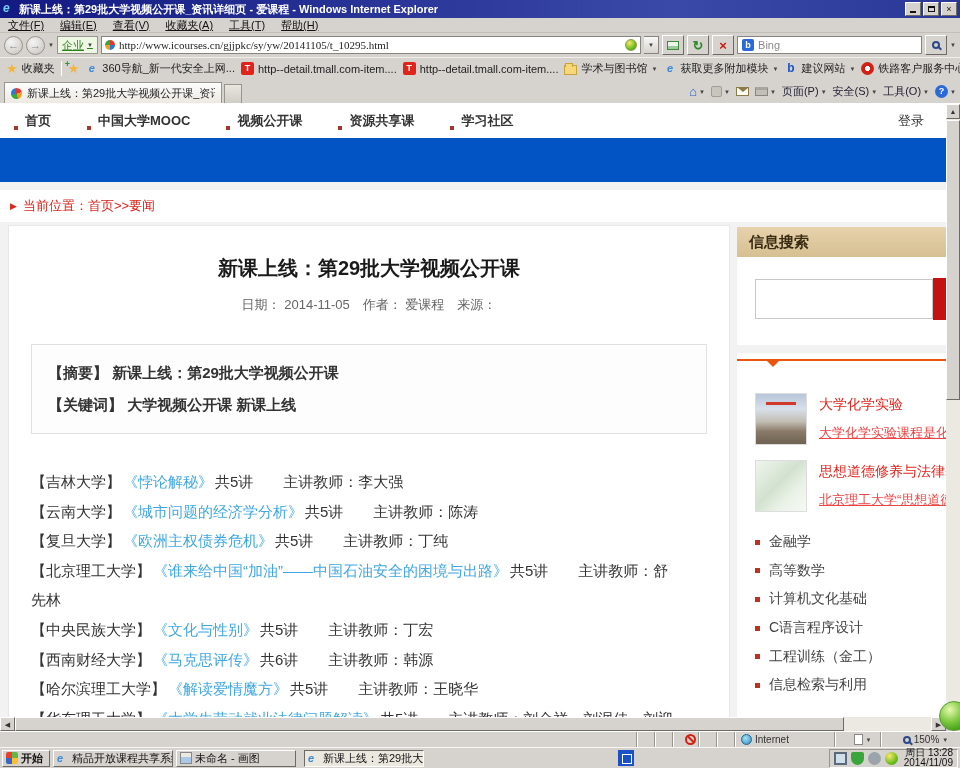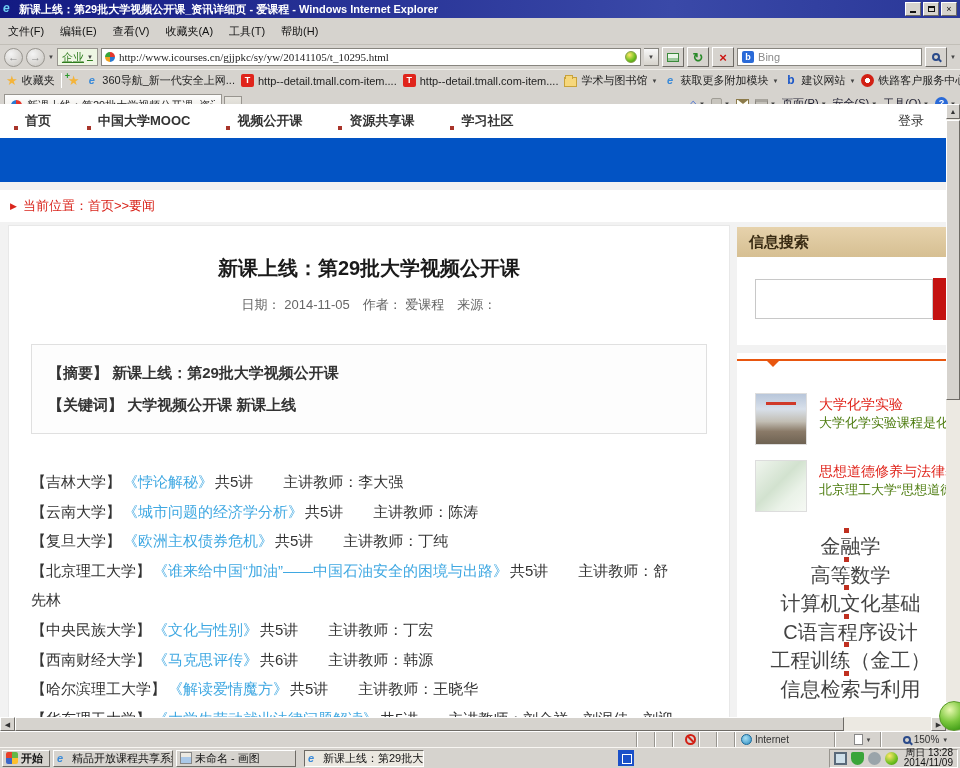--- a/index.html
+++ b/index.html
@@ -9,21 +9,21 @@
   
   .raised { border:1px solid; border-color:#ffffff #6d6a65 #6d6a65 #ffffff; background:#d6d3ce; }
   .titlebar { height:18px; background:linear-gradient(90deg,#131a82,#3a49a8 70%,#2a3798); display:flex; align-items:center; padding:0 3px; }
   .ie-logo { width:12px; height:12px; margin-right:4px; color:#6fd0f4; font-weight:bold; font-style:italic; font-size:12px; line-height:11px; }
   .wtitle { color:#fff; font-size:11px; font-weight:bold; white-space:nowrap; overflow:hidden; flex:1; }
   .winbtns { display:flex; gap:2px; }
   .wb { width:16px; height:14px; font-size:9px; line-height:12px; text-align:center; color:#111; border:1px solid; border-color:#fff #6d6a65 #6d6a65 #fff; background:#d6d3ce; }
   .g-min { display:inline-block; width:6px; height:2px; background:#111; margin-top:8px; }
   .g-res { display:inline-block; width:7px; height:6px; border:1px solid #111; border-top-width:2px; margin-top:3px; }
 
-  .menubar { height:27px; background:#d6d3ce; display:flex; gap:16px; align-items:center; padding:0 8px; font-size:11px; color:#111; border-bottom:1px solid #c2bfb8; }
+  .menubar { height:15px; background:#d6d3ce; display:flex; gap:16px; align-items:center; padding:0 8px; font-size:11px; color:#111; border-bottom:1px solid #c2bfb8;text-decoration:underline; }
 
   .addrbar { height:24px; background:#d6d3ce; display:flex; align-items:center; gap:3px; padding:0 4px; }
   .navcirc { width:19px; height:19px; border-radius:50%; background:radial-gradient(circle at 35% 30%,#f4f4f4,#c6c3bd); border:1px solid #98958f; color:#8c8c8c; font-size:11px; line-height:17px; text-align:center; flex:none; }
   .dd { font-size:6px; color:#444; }
   .zone { height:18px; border:1px solid #98958f; background:#eef6e4; color:#2e7d1e; font-size:11px; display:flex; align-items:center; gap:3px; padding:0 4px; flex:none; text-decoration:underline; }
   .addrfield { flex:1; height:18px; background:#fff; border:1px solid #87857f; display:flex; align-items:center; gap:4px; padding:0 3px; font-size:11px; color:#222; min-width:0; }
   .favico-mini { width:10px; height:10px; border-radius:50%; background:conic-gradient(#e4372e 0 25%,#2a7ad2 25% 50%,#f0a01e 50% 75%,#3aa53a 75%); flex:none; }
   .url { flex:1; white-space:nowrap; overflow:hidden;font-family:Liberation Serif, serif; }
   .ball360 { width:12px; height:12px; border-radius:50%; background:radial-gradient(circle at 35% 30%,#ffe66a,#6cbf1e 60%,#3e8a10); border:1px solid #88a046; flex:none; }
   .addrdrop { width:15px; height:18px; border:1px solid #87857f; border-left:none; background:linear-gradient(#f8f8f8,#d6d3cc); display:flex; align-items:center; justify-content:center; flex:none; }
@@ -94,23 +94,23 @@
   .hdiv::after { content:""; position:absolute; left:30px; top:2px; border:6px solid transparent; border-top:6px solid #e8560f; border-bottom:none; }
   .htitle { margin:10px 0 0 10px; font-size:16px; font-weight:bold; color:#333; line-height:19px; }
   .fcard { margin-left:18px; display:flex; gap:12px; height:52px; }
   .fc1 { margin-top:32px; } .fc2 { margin-top:15px; }
   .fthumb { width:52px; height:52px; border:1px solid #ddd; flex:none; }
   .ft1 { background:linear-gradient(180deg,#b8c6da 0%,#d8e0ea 30%,#c2beb4 55%,#8a7a68 75%,#6e6252 100%); position:relative; }
   .ft1::after { content:""; position:absolute; left:10px; top:8px; width:30px; height:3px; background:#d03a2a; }
   .ft2 { background:linear-gradient(135deg,#f0f5ee,#d2e2cf 45%,#eaf2e8 70%,#f6f9f4); }
   .finfo { flex:1; overflow:hidden; padding-top:3px; }
   .ftitle { font-size:14px; color:#e0251c; white-space:nowrap; }
-  .fdesc { font-size:13px; color:#4d7c0f; white-space:nowrap; }
+  .fdesc { margin-top:10px; font-size:13px; color:#ef4444; white-space:nowrap;text-decoration:underline; }
   .hlist { margin-top:16px; padding-left:18px; }
-  .hli { display:flex; align-items:center; height:28.6px; font-size:20px; color:#444;flex-direction:column; }
+  .hli { display:flex; align-items:center; height:28.6px; font-size:14px; color:#444; }
   .sq { width:5px; height:5px; background:#c03020; margin-right:9px; flex:none; }
 
   
   .vscroll { position:absolute; right:0; top:0; width:14px; height:613px; background:#ece9e2; z-index:6; }
   .sarr { height:15px; width:14px; font-size:7px; line-height:14px; text-align:center; color:#333; }
   .vthumb { position:absolute; top:16px; left:0; width:14px; height:280px; }
   .vdown { position:absolute; bottom:0; }
   .hscroll { position:absolute; left:0; top:613px; width:946px; height:14px; background:#ece9e2; z-index:6; display:flex; }
   .harr { width:15px; height:14px; font-size:7px; line-height:13px; text-align:center; color:#333; flex:none; }
   .hthumb { width:829px; height:14px; flex:none; }

